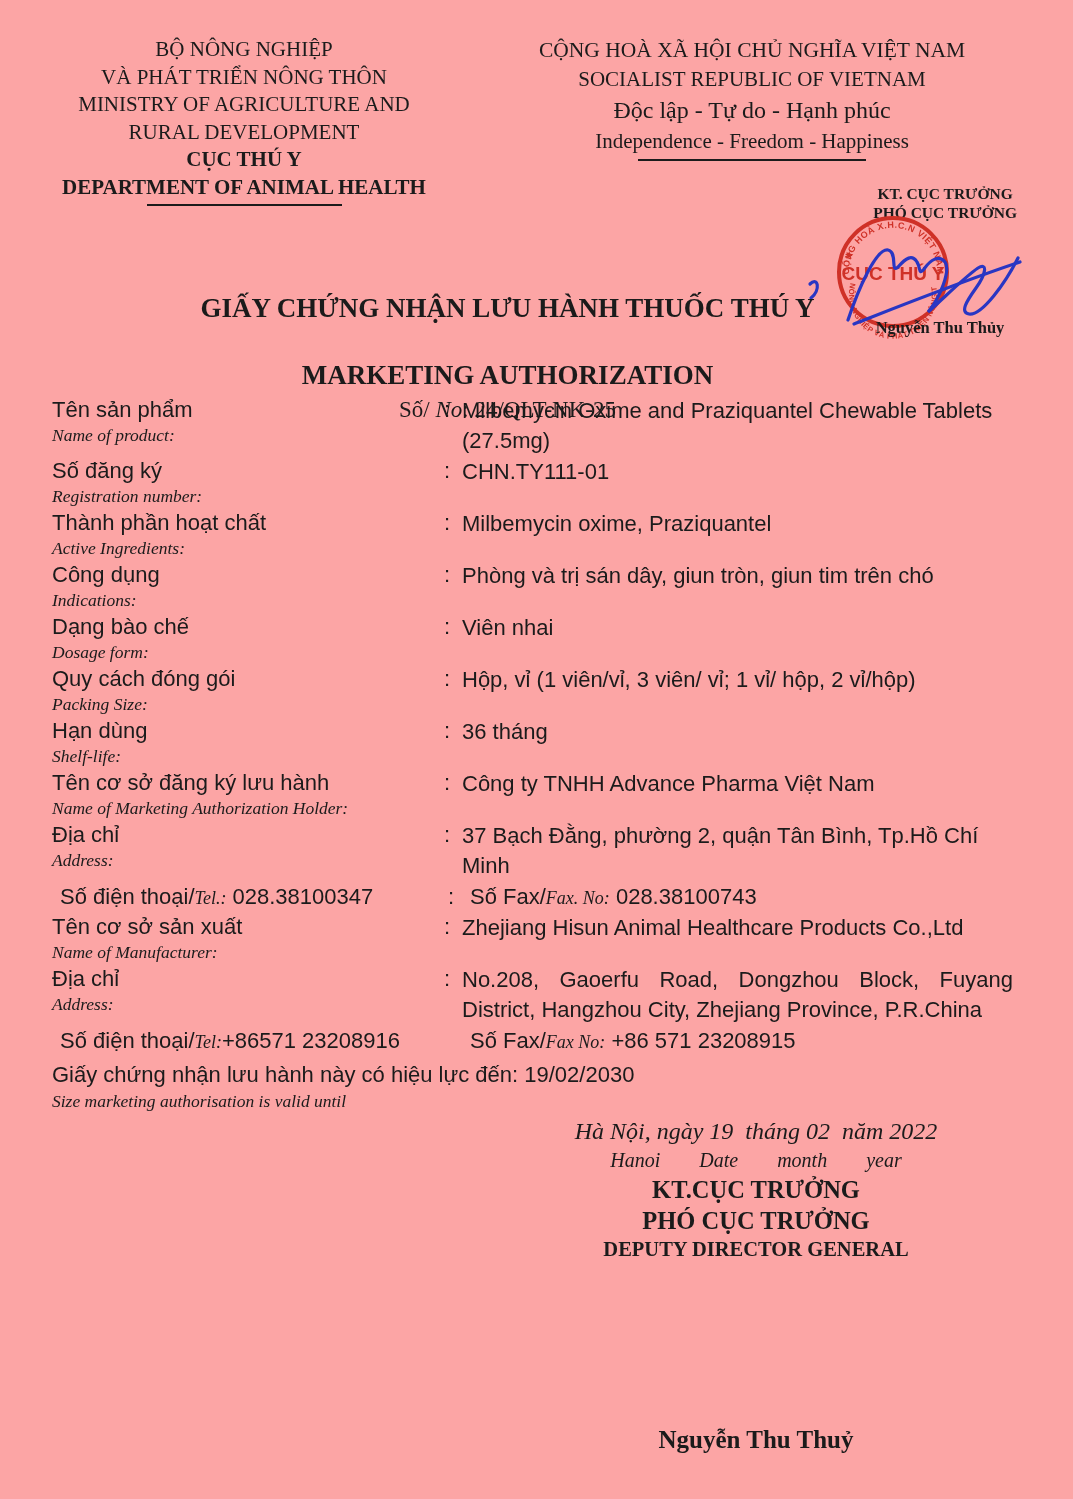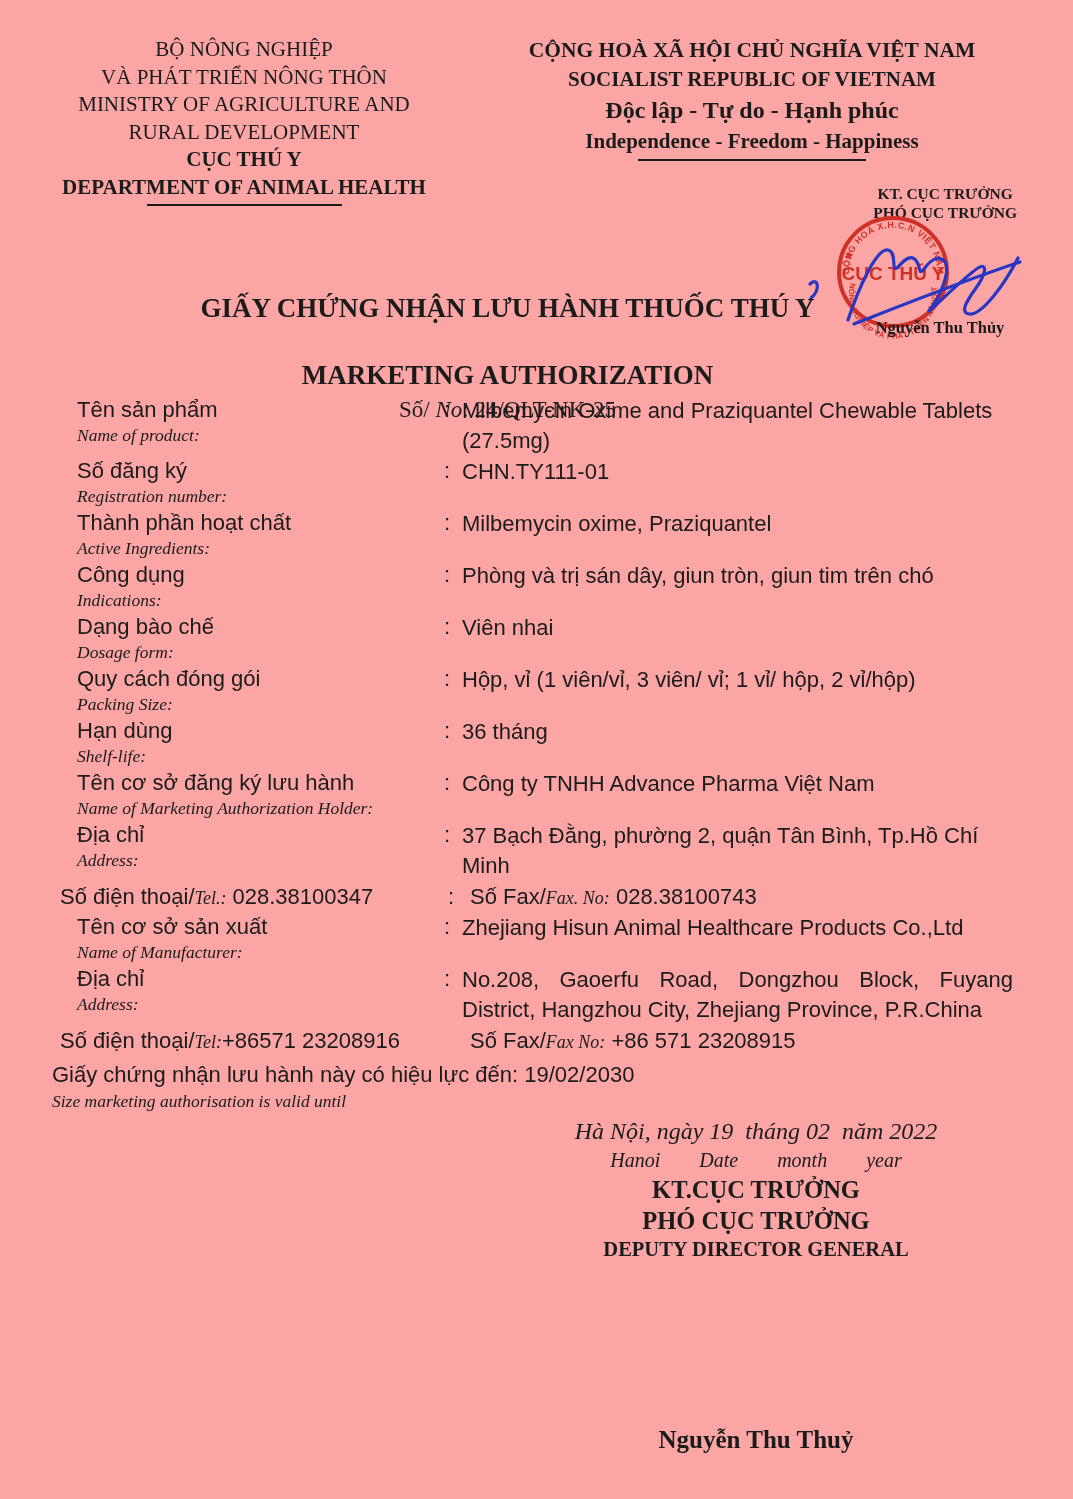--- a/index.html
+++ b/index.html
@@ -4,21 +4,21 @@
 <style>
   html,body{margin:0;padding:0;background:#ffffff;}
   .page{position:relative;width:1073px;height:1499px;background:#fca5a5;overflow:hidden;
         color:#1b1b1b;-webkit-font-smoothing:antialiased;}
 
   
   .hdr-left{position:absolute;left:28px;top:36px;width:432px;text-align:center;
             font-family:"Liberation Serif",serif;font-size:21px;line-height:27.5px;}
   .hdr-left .b{font-weight:bold;}
   .hdr-right{position:absolute;left:462px;top:36px;width:580px;text-align:center;
-             font-family:"Liberation Serif",serif;font-weight:bold;}
+             font-family:"Liberation Serif",serif;font-weight:normal;}
   .hr1{font-size:21.5px;line-height:29px;}
   .hr2{font-size:21px;line-height:29px;}
   .hr3{font-size:24px;line-height:33px;}
   .hr4{font-size:21px;line-height:29px;}
   .rule{border-top:2px solid #1b1b1b;height:0;margin:3px auto 0;}
   .rule-left{width:195px;}
   .rule-right{width:228px;}
 
   .signer-top{position:absolute;right:56px;top:184px;text-align:center;
               font-family:"Liberation Serif",serif;font-weight:bold;font-size:15.5px;line-height:19px;}
@@ -31,21 +31,21 @@
   
   .title{position:absolute;left:40px;top:258px;width:935px;text-align:center;
          font-family:"Liberation Serif",serif;}
   .title .t1,.title .t2{font-weight:bold;font-size:27px;line-height:34px;margin-top:33px;}
   .title .t3{font-size:23px;line-height:30px;margin-top:3px;}
   .title .t3 .it{font-style:italic;}
 
   
   .fields{position:absolute;left:52px;top:396px;width:961px;display:grid;
           grid-template-columns:380px 30px 551px;row-gap:0;}
-  .lblcell{padding-bottom:1px;margin-left:25px;}
+  .lblcell{padding-bottom:1px;}
   .lbl{font-family:"Liberation Sans",sans-serif;font-size:22px;line-height:27px;}
   .sub{font-family:"Liberation Serif",serif;font-style:italic;font-size:17.5px;line-height:24px;}
   .colon{font-family:"Liberation Sans",sans-serif;font-size:22px;line-height:27px;text-align:center;}
   .value{font-family:"Liberation Sans",sans-serif;font-size:22px;line-height:30px;padding-bottom:1px;}
   .v-bold{font-weight:normal;}
   .v-just{text-align:justify;}
   .telrow{font-family:"Liberation Sans",sans-serif;font-size:22px;line-height:29px;margin-left:8px;}
   .telrow .itp{font-family:"Liberation Serif",serif;font-style:italic;font-size:18px;}
   .validity{grid-column:1 / -1;margin-top:3px;}
   .validity .vline{font-family:"Liberation Sans",sans-serif;font-size:22px;line-height:29px;}

